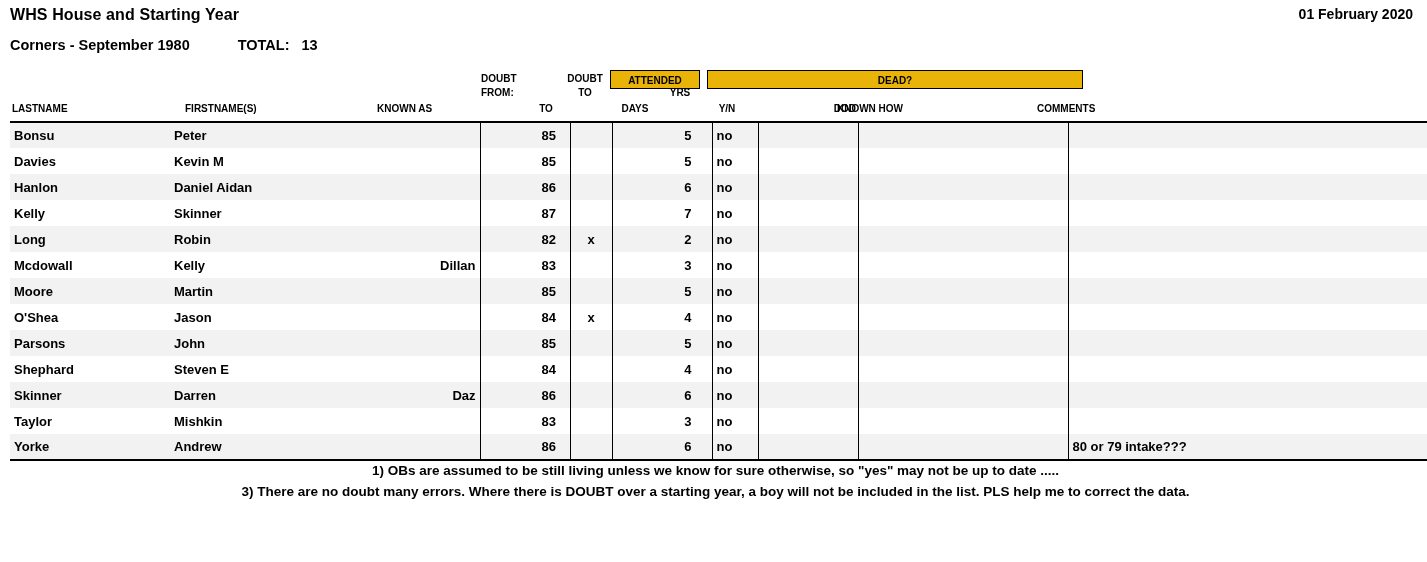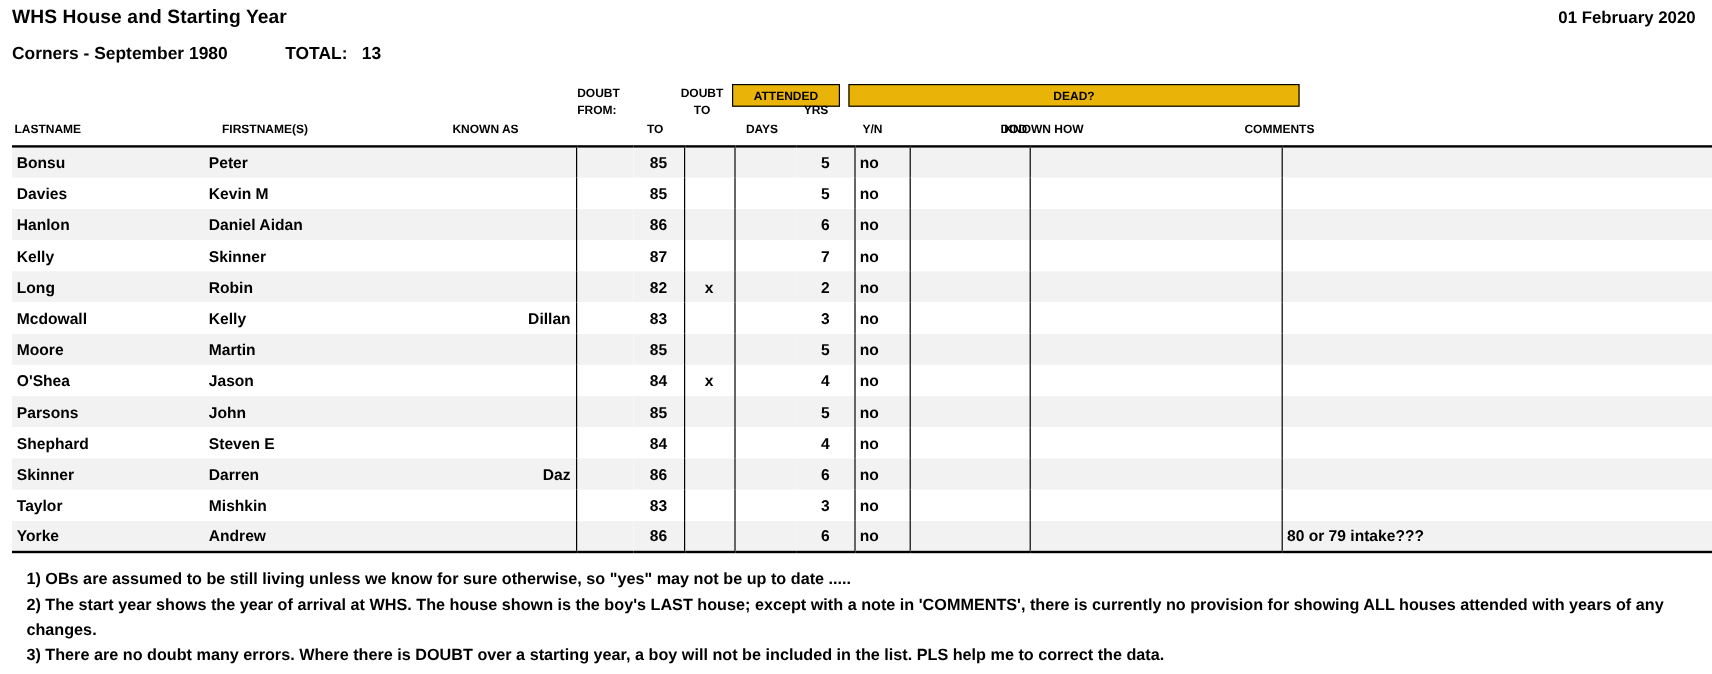--- a/index.html
+++ b/index.html
@@ -101,26 +101,26 @@
   .w-dt2 { width: 42px; }
   .w-days { width: 52px; }
   .w-yrs { width: 48px; }
   .w-yn { width: 46px; }
   .w-dod { width: 100px; }
   .w-how { width: 210px; }
   .w-comm { width: 389px; }
 
   
   .notes {
-    margin-top: 12px;
     font-size: 13.5px;
     font-weight: bold;
     line-height: 1.55;
     padding-left: 12px;
     padding-right: 8px;
+    text-align: center;
   }
   .notes p { margin: 0; }
 </style>
 </head>
 <body>
 
 <div class="page">
 
   <div class="top-row">
     <div class="doc-title">WHS House and Starting Year</div>
@@ -351,17 +351,16 @@
         <td class="bot-rule vline">no</td>
         <td class="bot-rule vline c"></td>
         <td class="bot-rule vline c"></td>
         <td class="bot-rule vline">80 or 79 intake???</td>
       </tr>
     </tbody>
   </table>
 
   <div class="notes">
     <p>1) OBs are assumed to be still living unless we know for sure otherwise, so "yes" may not be up to date .....</p>
-    <p>2) The start year shows the year of arrival at WHS. The house shown is the boy's LAST house; except with a note in 'COMMENTS', there is currently no provision for showing ALL houses attended with years of any changes.</p>
     <p>3) There are no doubt many errors. Where there is DOUBT over a starting year, a boy will not be included in the list. PLS help me to correct the data.</p>
   </div>
 
 </div>
 
 </body></html>

